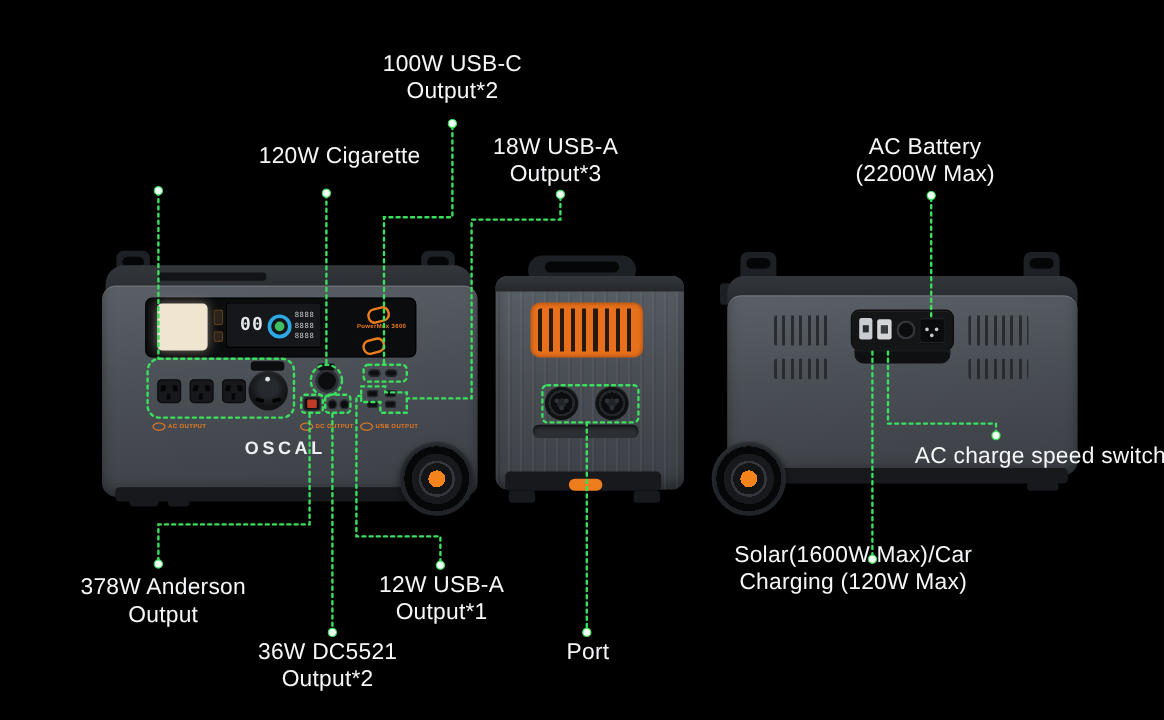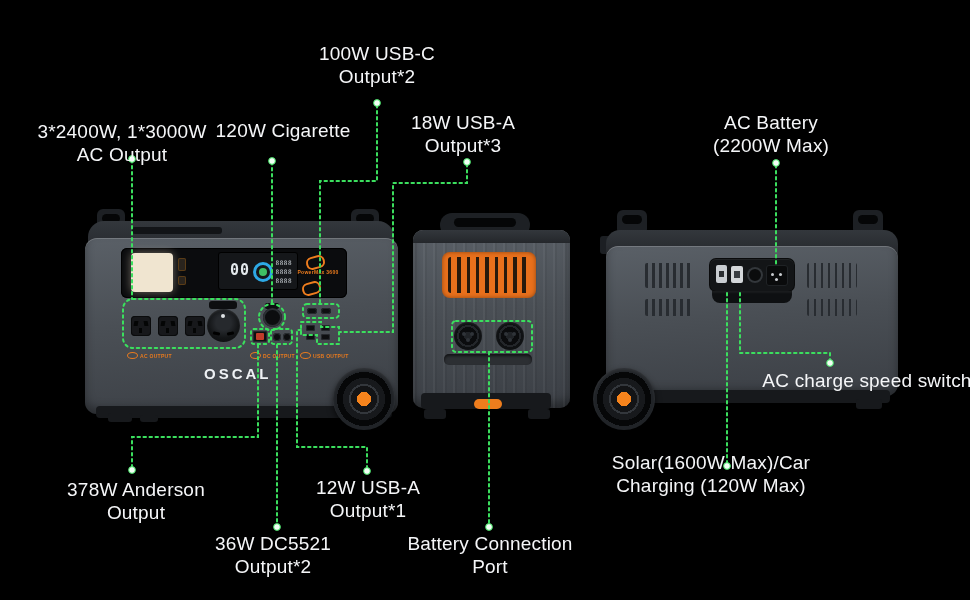--- a/index.html
+++ b/index.html
@@ -17,21 +17,21 @@
   .handle .hole{position:absolute;left:5px;top:5px;right:5px;height:9px;background:#050607;border-radius:5px;}
   .wheel{border-radius:50%;z-index:3;
     background:radial-gradient(circle at 50% 50%, #f5831c 0 7px, #131416 7px 13px, #33373c 13px 15px,
                #17191c 15px 21px, #060708 21px 27px, #202327 27px 31px);
     box-shadow:inset 0 2px 3px rgba(255,255,255,.08), 0 3px 6px rgba(0,0,0,.6);}
   .foot{background:#17191c;border-radius:3px;}
   .bottom-strip{background:#17191c;border-radius:4px;}
   
   .panel-black{background:#0b0c0e;border-radius:6px;box-shadow:inset 0 0 0 1px #000;}
   .light-panel{background:#f0e5d0;border-radius:4px;box-shadow:0 0 10px rgba(240,225,200,.45);}
-  .lcd{background:#15171a;border-radius:3px;box-shadow:inset 0 0 0 1px #000;margin-left:30px;}
+  .lcd{background:#15171a;border-radius:3px;box-shadow:inset 0 0 0 1px #000;}
   .lcd-main{position:absolute;left:12px;top:9px;color:#e4e9ec;font-family:"DejaVu Sans Mono",monospace;
             font-size:15px;font-weight:bold;letter-spacing:1px;}
   .lcd-ring{position:absolute;left:35px;top:10px;width:14px;height:14px;border:3px solid #2da9e6;border-radius:50%;}
   .lcd-ring::before{content:"";position:absolute;left:3px;top:3px;width:8px;height:8px;border-radius:50%;background:#3fbf63;}
   .lcd-rows{position:absolute;right:6px;top:6px;text-align:right;color:#c9cfd4;
             font-family:"DejaVu Sans Mono",monospace;font-size:6px;line-height:9px;letter-spacing:.5px;}
   .oicon{position:absolute;width:15px;height:9px;border:2px solid #ef7d1e;border-radius:6px;transform:rotate(-15deg);}
   .model-text{position:absolute;color:#ef7d1e;font-size:5px;font-weight:bold;letter-spacing:.3px;
               width:48px;text-align:center;}
   .outlet{position:absolute;width:20px;height:20px;background:#17181b;border-radius:4px;
@@ -237,24 +237,20 @@
       <circle cx="776" cy="163" r="3.4"></circle>
       <circle cx="830" cy="363" r="3.4"></circle>
       <circle cx="132" cy="470" r="3.4"></circle>
       <circle cx="367" cy="471" r="3.4"></circle>
       <circle cx="277" cy="527" r="3.4"></circle>
       <circle cx="489" cy="527" r="3.4"></circle>
       <circle cx="727" cy="466" r="3.4"></circle>
     </g>
   </svg>
 
-  <div class="lbl" style="left:122px;top:120px;">
-    <div>3*2400W, 1*3000W</div>
-    <div>AC Output</div>
-  </div>
   <div class="lbl" style="left:283px;top:119px;">
     <div>120W Cigarette</div>
   </div>
   <div class="lbl" style="left:377px;top:42px;">
     <div>100W USB-C</div>
     <div>Output*2</div>
   </div>
   <div class="lbl" style="left:463px;top:111px;">
     <div>18W USB-A</div>
     <div>Output*3</div>
@@ -272,21 +268,20 @@
   </div>
   <div class="lbl" style="left:368px;top:476px;">
     <div>12W USB-A</div>
     <div>Output*1</div>
   </div>
   <div class="lbl" style="left:273px;top:532px;">
     <div>36W DC5521</div>
     <div>Output*2</div>
   </div>
   <div class="lbl" style="left:490px;top:532px;">
-    <div>Battery Connection</div>
     <div>Port</div>
   </div>
   <div class="lbl" style="left:711px;top:451px;">
     <div>Solar(1600W Max)/Car</div>
     <div>Charging (120W Max)</div>
   </div>
 
 </div>
 
 </body></html>

